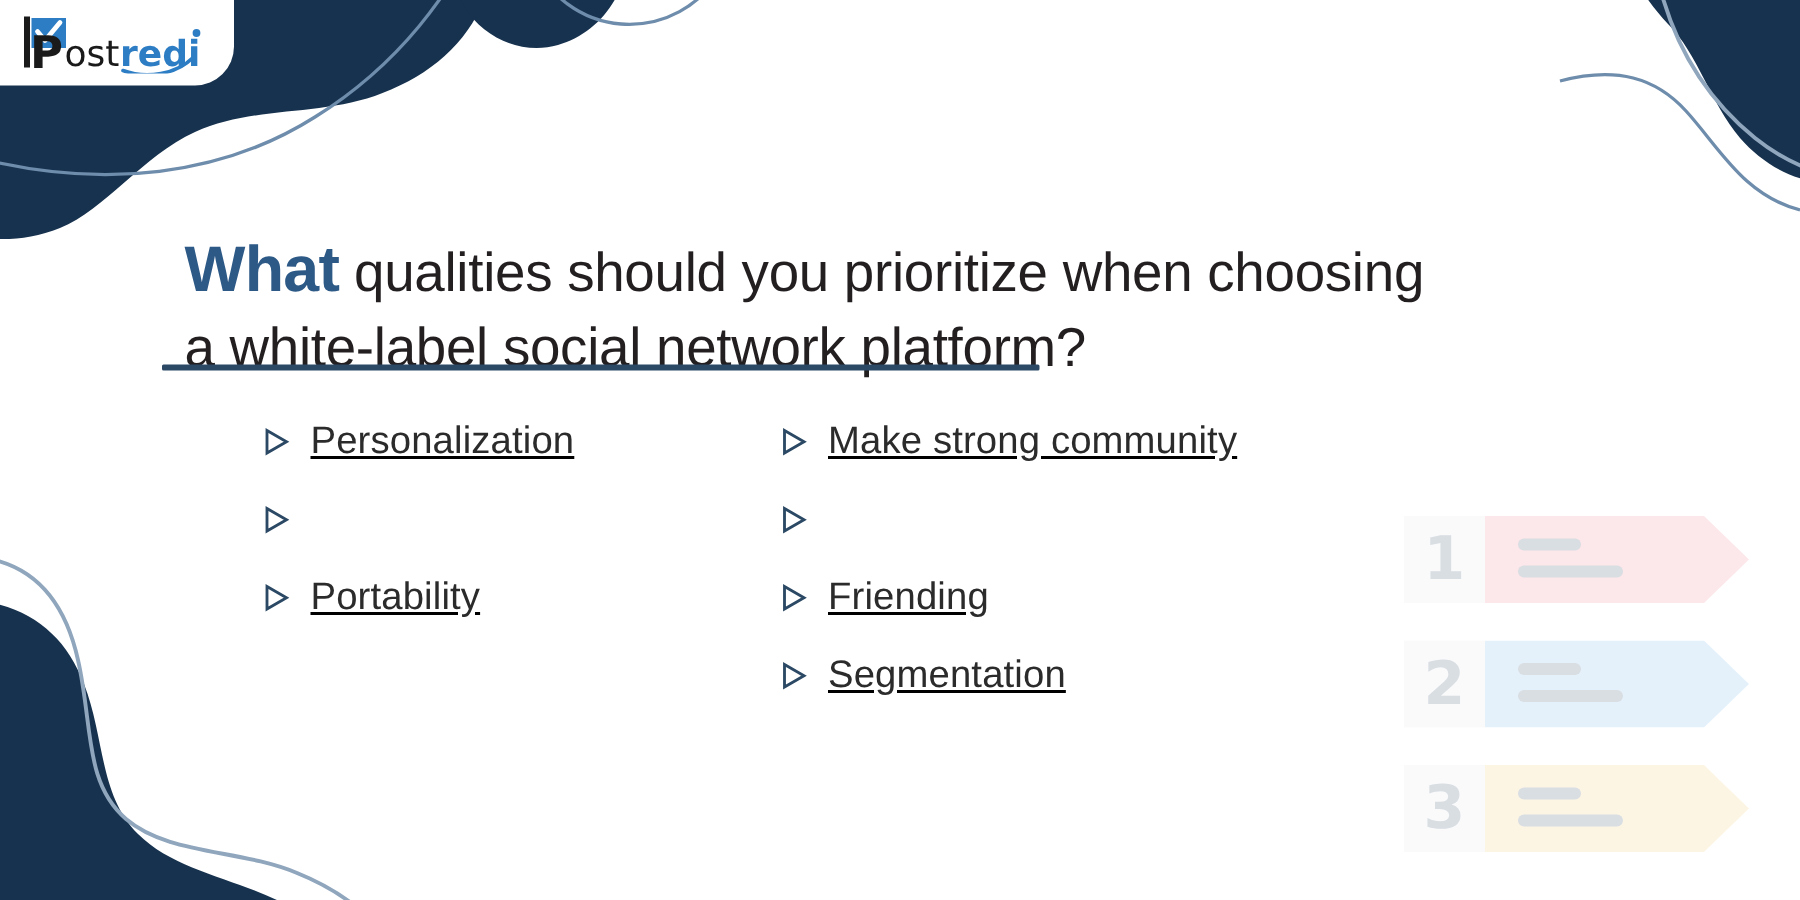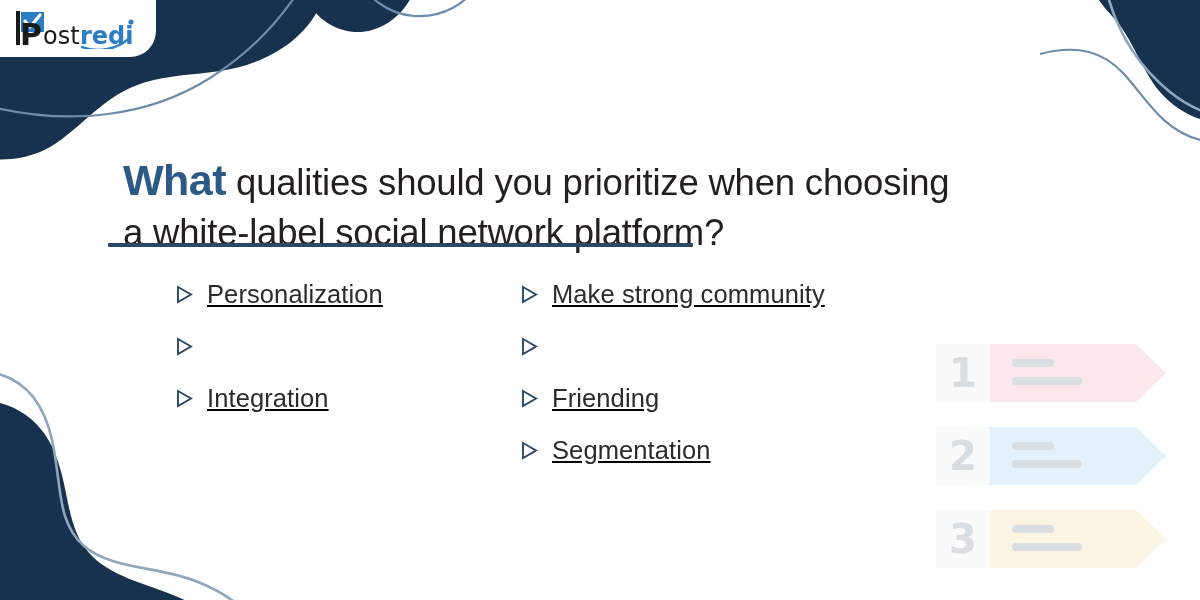--- a/index.html
+++ b/index.html
@@ -248,21 +248,21 @@
       </div>
       <div class="feature-item">
         <svg class="bullet-icon" viewBox="0 0 17 19">
             <path d="M2,2 L15,9.5 L2,17 Z" fill="none" stroke="#2b4964" stroke-width="1.9" stroke-linejoin="miter"></path>
           </svg>
       </div>
       <div class="feature-item">
         <svg class="bullet-icon" viewBox="0 0 17 19">
             <path d="M2,2 L15,9.5 L2,17 Z" fill="none" stroke="#2b4964" stroke-width="1.9" stroke-linejoin="miter"></path>
           </svg>
-        <span class="feature-label">Integration</span>
+        <span class="feature-label">Portability</span>
       </div>
     </div>
 
     <div class="feature-col col-right">
       <div class="feature-item">
         <svg class="bullet-icon" viewBox="0 0 17 19">
             <path d="M2,2 L15,9.5 L2,17 Z" fill="none" stroke="#2b4964" stroke-width="1.9" stroke-linejoin="miter"></path>
           </svg>
         <span class="feature-label">Make strong community</span>
       </div>

